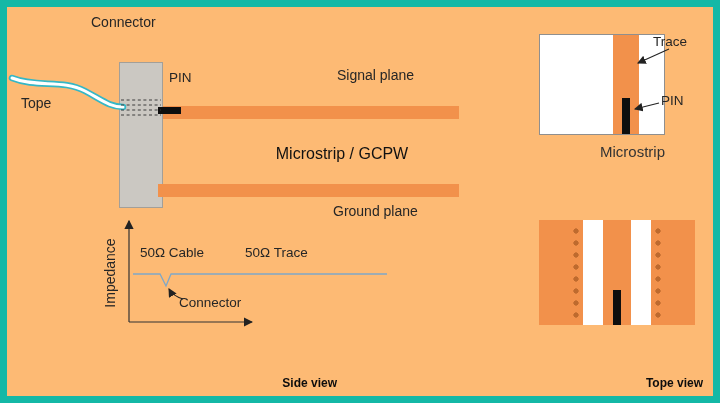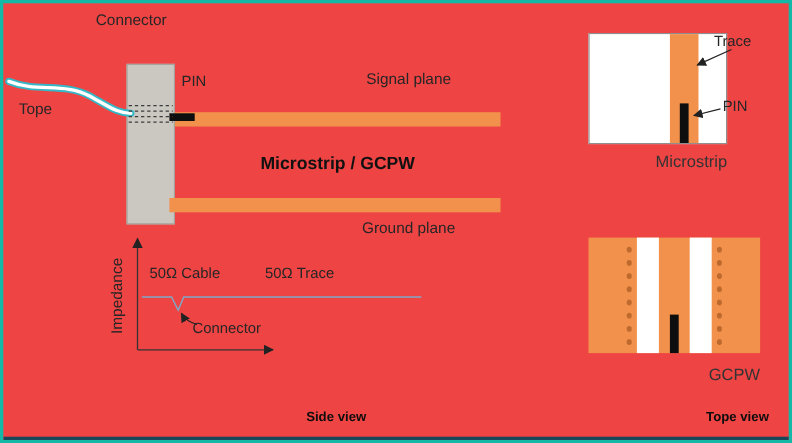--- a/index.html
+++ b/index.html
@@ -1,32 +1,32 @@
 <!DOCTYPE html>
 <html><head>
 <meta charset="utf-8">
 <style>
   html,body{margin:0;padding:0;background:#fff;}
   .canvas{
-    position:relative;width:720px;height:403px;background:#ef4444;
-    border:3px solid #14b8a6;box-sizing:border-box;overflow:hidden;
+    position:relative;width:720px;height:403px;background:#fdba74;
+    border:7px solid #14b8a6;box-sizing:border-box;overflow:hidden;
     font-family:"Liberation Sans",sans-serif;
   }
   .lbl{position:absolute;font-size:13.5px;color:#262626;white-space:nowrap;z-index:6;}
   .ylab{left:48px;top:258px;width:110px;text-align:center;transform:rotate(-90deg);font-size:14px;}
   .title{font-weight:700;font-size:12px;color:#0d0d0d;text-align:right;}
   .caption{font-size:15px;color:#333;text-align:right;}
 
   .connector-block{position:absolute;left:112px;top:55px;width:44px;height:146px;
     background:#cbc8c2;border:1px solid #a39f98;box-sizing:border-box;z-index:1;}
   .signal-plane{position:absolute;left:156px;top:99px;width:296px;height:13px;background:#f2914b;z-index:2;}
   .ground-plane{position:absolute;left:151px;top:177px;width:301px;height:13px;background:#f2914b;z-index:2;}
   .pin-block{position:absolute;left:151px;top:100px;width:23px;height:7px;background:#0e0e0e;z-index:4;}
   .substrate-label{position:absolute;left:156px;top:138px;width:296px;text-align:center;
-    font-weight:700;font-size:16px;color:#111;z-index:3;}
+    font-weight:400;font-size:16px;color:#111;z-index:3;padding-left:31px;}
 
   .ms-panel{position:absolute;left:532px;top:27px;width:126px;height:101px;background:#ffffff;
     border:1px solid #8f8f8f;box-sizing:border-box;z-index:1;}
   .ms-strip{position:absolute;left:73px;top:0;width:26px;height:99px;background:#f2914b;}
   .ms-pin{position:absolute;left:82px;top:63px;width:8px;height:36px;background:#0e0e0e;}
 
   .gcpw-panel{position:absolute;left:532px;top:213px;width:156px;height:105px;background:#f2914b;z-index:1;}
   .gcpw-gap{position:absolute;top:0;width:20px;height:105px;background:#ffffff;}
   .gap-l{left:44px;} .gap-r{left:92px;}
   .via-col{position:absolute;top:5px;width:8px;height:96px;z-index:2;
@@ -84,21 +84,20 @@
   <div class="lbl" style="left:654px;top:86px">PIN</div>
   <div class="lbl caption" style="left:532px;top:136px;width:126px">Microstrip</div>
 
   <div class="gcpw-panel">
     <div class="gcpw-gap gap-l"></div>
     <div class="gcpw-gap gap-r"></div>
     <div class="via-col via-l"></div>
     <div class="via-col via-r"></div>
     <div class="gcpw-pin"></div>
   </div>
-  <div class="lbl caption" style="left:532px;top:329px;width:156px">GCPW</div>
   <div class="lbl title" style="left:540px;top:369px;width:156px">Tope view</div>
 
   <svg class="overlay" viewBox="0 0 720 403">
     <defs>
       <marker id="arr" markerWidth="8" markerHeight="8" refX="7" refY="4" orient="auto">
         <path d="M0,0 L8,4 L0,8 z" fill="#222"></path>
       </marker>
     </defs>
 
     <path class="cable-outer" d="M5,71 C30,81 56,72 78,84 C95,93 103,100 116,100"></path>

